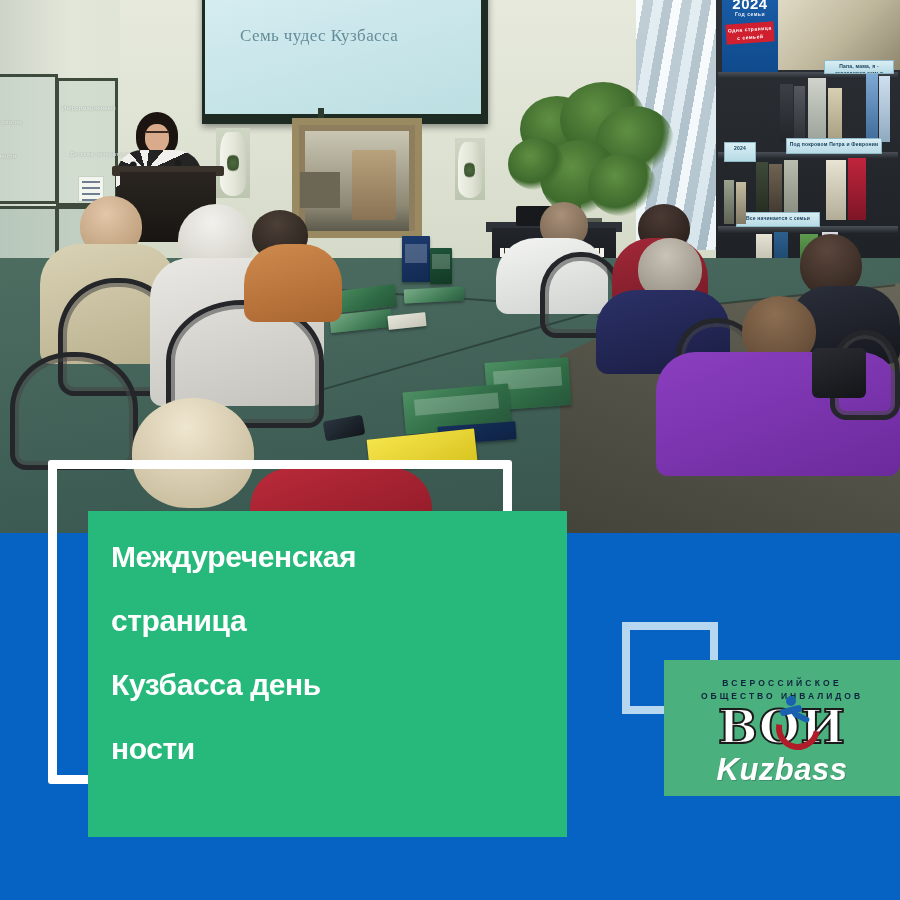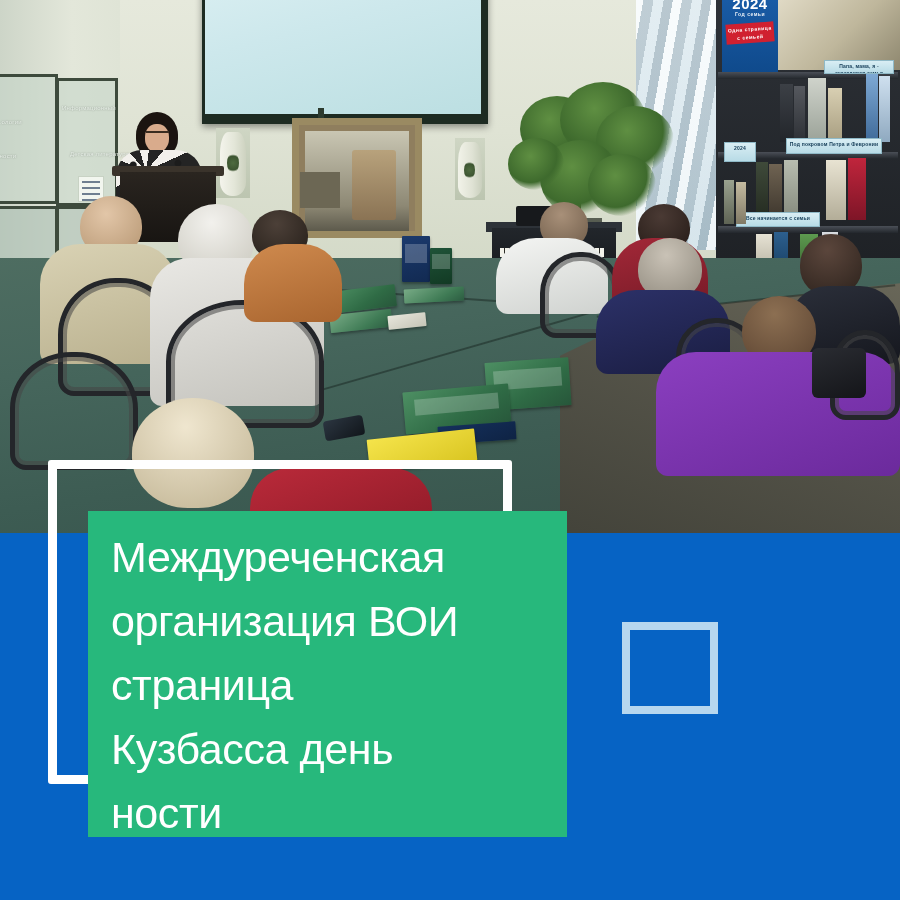--- a/index.html
+++ b/index.html
@@ -246,21 +246,21 @@
     z-index:5;
   }
 
   
   #title-panel {
     position:absolute; left:88px; top:511px; width:479px; height:326px;
     background:#27b87c; z-index:6;
   }
   #title-panel .headline {
     position:absolute; left:23px; top:14px; right:10px;
-    color:#ffffff; font-weight:normal; font-size:43px; line-height:64px;
+    color:#ffffff; font-weight:bold; font-size:30px; line-height:64px;
     letter-spacing:-0.4px;
   }
   #title-panel .headline .ln { display:block; white-space:nowrap; }
 
   
   #logo-outline {
     position:absolute; left:622px; top:622px; width:96px; height:92px;
     border:8px solid #b6d7ef; z-index:6;
   }
   #logo-card {
@@ -329,20 +329,21 @@
     <div class="glass-txt gt4">Детская литература</div>
     <div class="glass-note">
         <i></i>
         <i></i>
         <i></i>
         <i></i>
       </div>
 
     <div class="screen-frame"></div>
     <div class="screen-face"></div>
+    <div class="screen-title">Семь чудес Кузбасса</div>
     <div class="screen-pole"></div>
 
     <div class="niche"></div>
     <div class="vase"></div>
     <div class="niche2"></div>
     <div class="vase2"></div>
 
     <div class="doorway">
         <div class="inner"></div>
       </div>
@@ -476,23 +477,36 @@
     <div class="body" style="left:656px; top:352px; width:244px; height:124px; background:linear-gradient(160deg,#8b3fc0,#6b2a9c);"></div>
     <div class="chair frame" style="left:830px; top:330px; width:70px; height:90px;"></div>
     <div class="bk" style="left:812px; top:348px; width:54px; height:50px; background:linear-gradient(160deg,#2a2c32,#141519); border-radius:6px;"></div>
   </div>
 
   <div id="brand-frame"></div>
 
   <div id="title-panel">
     <div class="headline">
       <span class="ln">Междуреченская</span>
-      <span class="ln">организация ВОИ</span>
       <span class="ln">страница</span>
       <span class="ln">Кузбасса день</span>
       <span class="ln">ности</span>
     </div>
   </div>
 
   <div id="logo-outline"></div>
 
+  <div id="logo-card">
+    <div class="voi-sup">
+      <div>ВСЕРОССИЙСКОЕ</div>
+      <div class="l2">ОБЩЕСТВО   ИНВАЛИДОВ</div>
+    </div>
+    <div class="voi-wrap">
+      <span class="voi-main">ВОИ</span>
+    </div>
+    <div class="wheel"></div>
+    <div class="figure-head"></div>
+    <div class="figure-body"></div>
+    <div class="figure-leg"></div>
+    <div class="kuz">Kuzbass</div>
+  </div>
 
 </div>
 
 </body></html>

